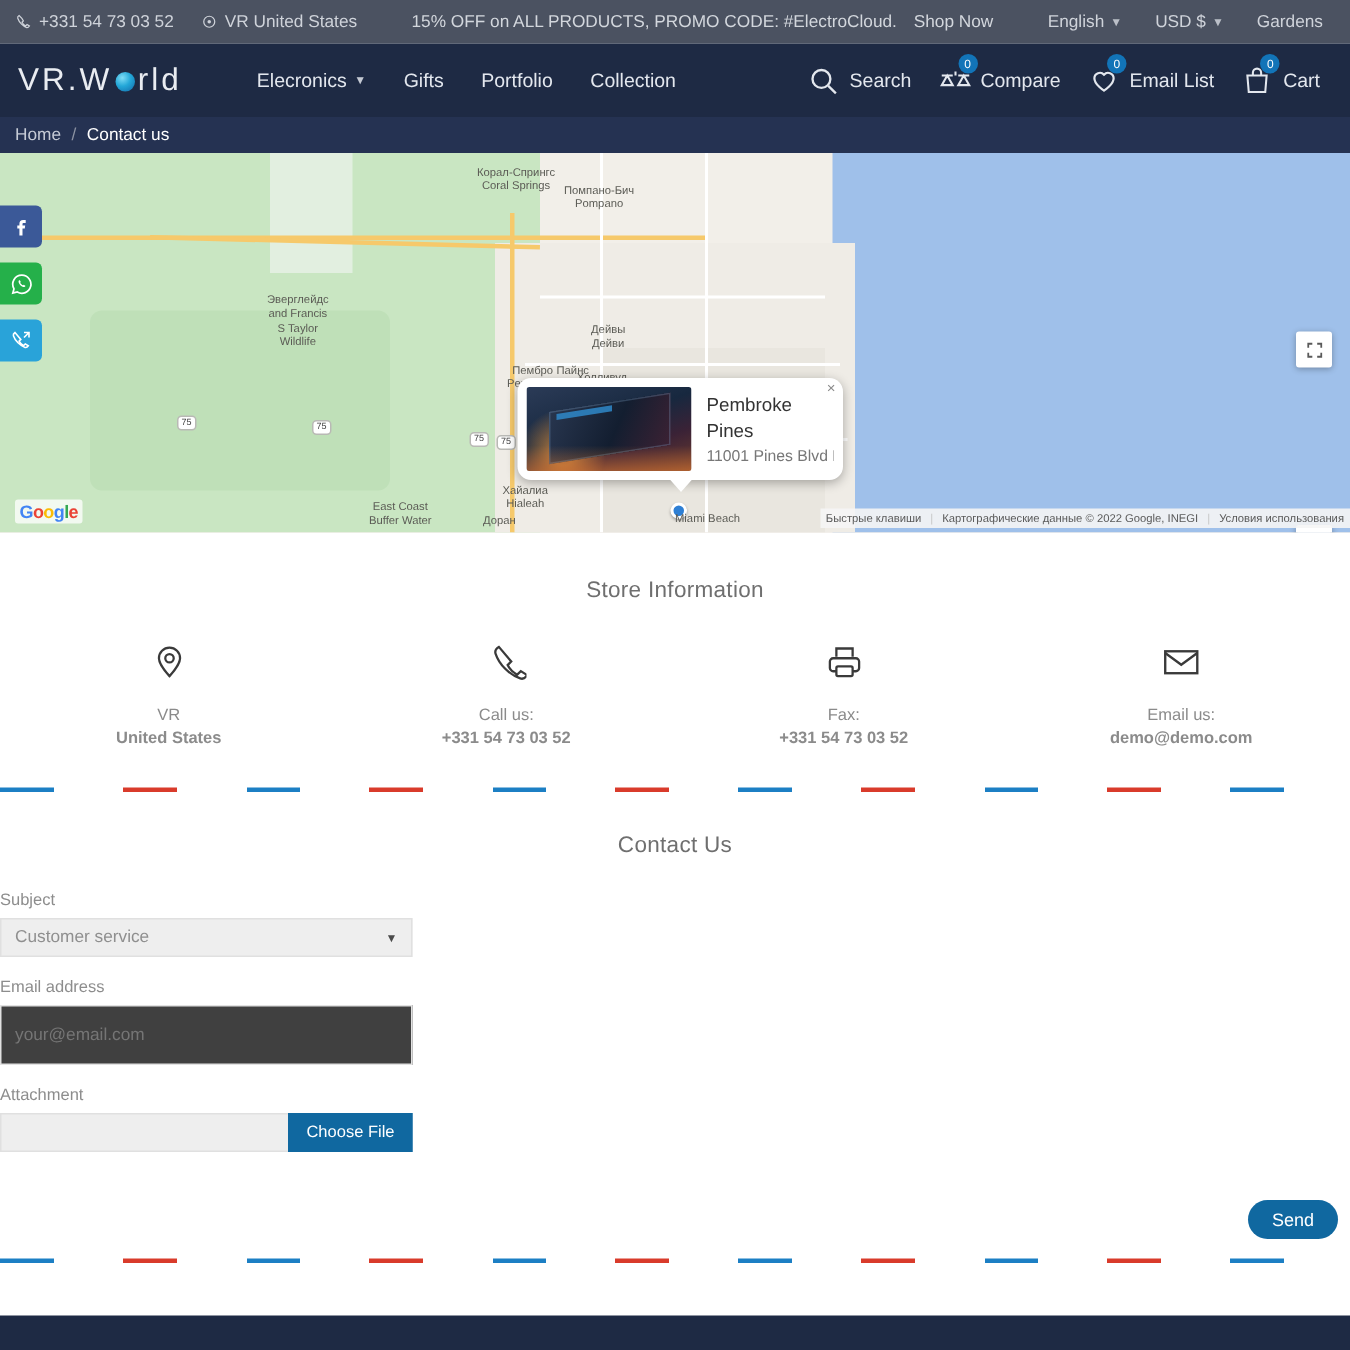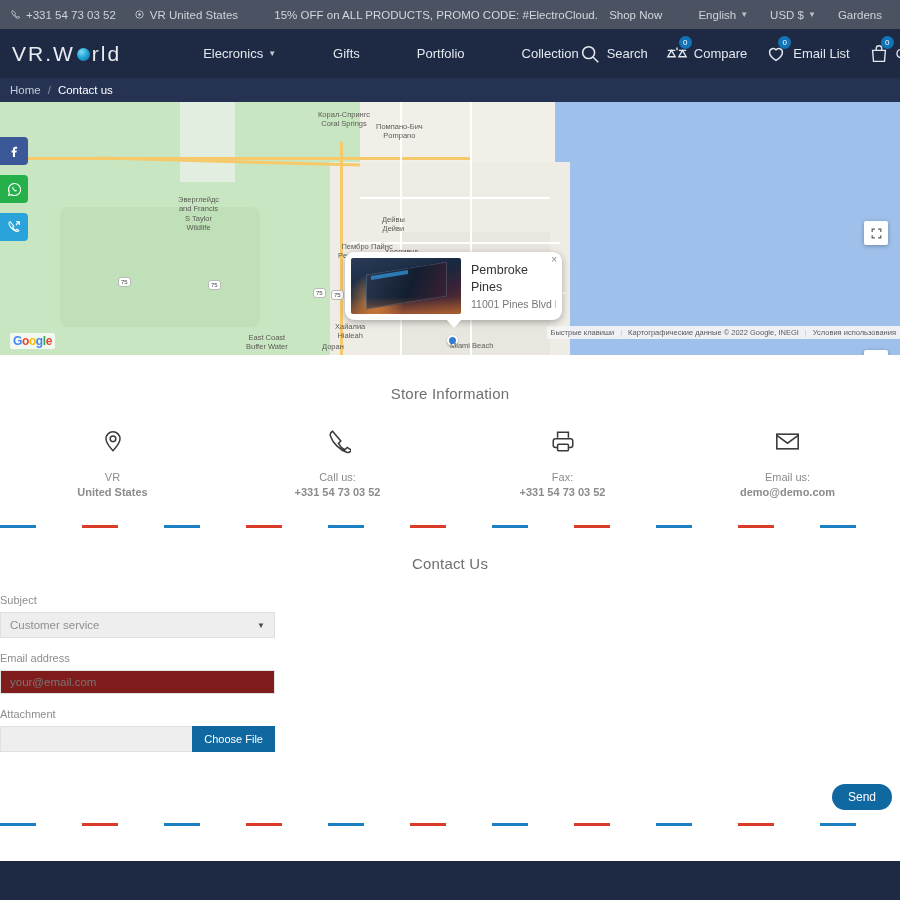--- a/index.html
+++ b/index.html
@@ -33,21 +33,21 @@
     display:flex; align-items:center; padding:0 12px;
   }
   .logo { font-size:21px; letter-spacing:2px; color:#e9ecf1; font-weight:400; display:flex; align-items:center; }
   .logo .dot { font-size:21px; }
   .logo .globe {
     width:13px; height:13px; border-radius:50%;
     background:radial-gradient(circle at 35% 30%, #7fdcf5 0%, #23a7d8 45%, #1268a8 100%);
     display:inline-block; margin:0 2px; position:relative; top:1px;
   }
   .nav { display:flex; align-items:center; gap:25px; margin-left:50px; font-size:13px; color:#e3e7ee; }
-  .nav .nav-item { display:flex; align-items:center; gap:5px; white-space:nowrap; cursor:pointer;margin-left:32px; }
+  .nav .nav-item { display:flex; align-items:center; gap:5px; white-space:nowrap; cursor:pointer; }
   .hdr-right { margin-left:auto; display:flex; align-items:center; gap:18px; padding-right:8px; }
   .hdr-act { display:flex; align-items:center; gap:6px; position:relative; color:#e3e7ee; font-size:13px; white-space:nowrap; cursor:pointer; }
   .hdr-act .gl { width:22px; height:22px; display:inline-block; position:relative; }
   .hdr-act .gl svg { display:block; }
   .badge {
     position:absolute; top:-7px; left:13px;
     background:#1274b8; color:#fff; border-radius:50%;
     width:13px; height:13px; font-size:8px;
     display:flex; align-items:center; justify-content:center;
   }
@@ -131,21 +131,21 @@
   .ctl-peg  { right:12px; top:248px; width:24px; height:26px; font-size:15px; }
   .gmlogo {
     position:absolute; left:10px; bottom:6px; font-size:12px;
     font-weight:bold; letter-spacing:-.4px; color:#5f6368;
     background:rgba(255,255,255,.75); padding:1px 3px; border-radius:2px;
   }
   .gmlogo span:nth-child(1){color:#4285f4}.gmlogo span:nth-child(2){color:#ea4335}
   .gmlogo span:nth-child(3){color:#fbbc05}.gmlogo span:nth-child(4){color:#4285f4}
   .gmlogo span:nth-child(5){color:#34a853}.gmlogo span:nth-child(6){color:#ea4335}
   .attrib {
-    position:absolute; right:0; bottom:16px; height:13px;
+    position:absolute; right:0; bottom:3px; height:13px;
     background:rgba(245,245,245,.9); font-size:7.5px; color:#5a5a5a;
     display:flex; align-items:center; gap:6px; padding:0 4px;
   }
   .attrib span { white-space:nowrap; }
   .attrib .bar { color:#c8c8c8; }
 
   
   .social { position:absolute; left:0; top:35px; z-index:9; }
   .soc {
     width:28px; height:28px; margin-bottom:10px;
@@ -186,21 +186,21 @@
   .col-left { width:275px; padding-left:0; }
   .col-right { flex:1; padding-right:5px; }
   .flabel { font-size:11px; color:#8d8d8d; margin-bottom:6px; }
   .select-box {
     height:26px; background:#eeeeee; border:1px solid #e0e0e0;
     display:flex; align-items:center; padding:0 9px;
     font-size:11.5px; color:#8f8f8f; position:relative; cursor:pointer;
   }
   .select-box .arr { margin-left:auto; font-size:8px; color:#4a4a4a; }
   .input-box {
-    height:24px; background:#7f1d1d; border:1px solid #e2e2e2;
+    height:40px; background:#404040; border:1px solid #e2e2e2;
     font-size:11.5px; color:#b3b3b3; padding:0 9px;
     display:flex; align-items:center; width:100%;
   }
   .file-row { display:flex; }
   .file-fake {
     height:26px; flex:1; background:#eeeeee; border:1px solid #e0e0e0; border-right:none;
   }
   .btn-choose {
     height:26px; background:#1068a0; color:#fff; font-size:11px;
     padding:0 11px; display:flex; align-items:center; cursor:pointer;
@@ -431,21 +431,21 @@
     </div>
   </div>
 <div class="map-label" style="left: 318px; top: 8px;">Корал-Спрингс
 Coral Springs</div>
     <div class="map-label" style="left: 376px; top: 20px;">Помпано-Бич
 Pompano</div>
     <div class="map-label" style="left: 178px; top: 93px;">Эверглейдс
 and Francis
 S Taylor
 Wildlife</div>
-    <div class="map-label" style="left: 382px; top: 113px;">Дейвы
+    <div class="map-label" style="left: 394px; top: 113px;">Дейвы
 Дейви</div>
     <div class="map-label" style="left: 338px; top: 140px;">Пембро
 Pembroke
 Pines</div>
     <div class="map-label" style="left: 371px; top: 140px;">Пайнс</div>
     <div class="map-label" style="left: 384px; top: 145px;">Холливуд
 Hollywood</div>
     <div class="map-label" style="left: 410px; top: 173px;">Авентура
 чешуя</div>
     <div class="map-label" style="left: 356px; top: 180px;">Майами-

